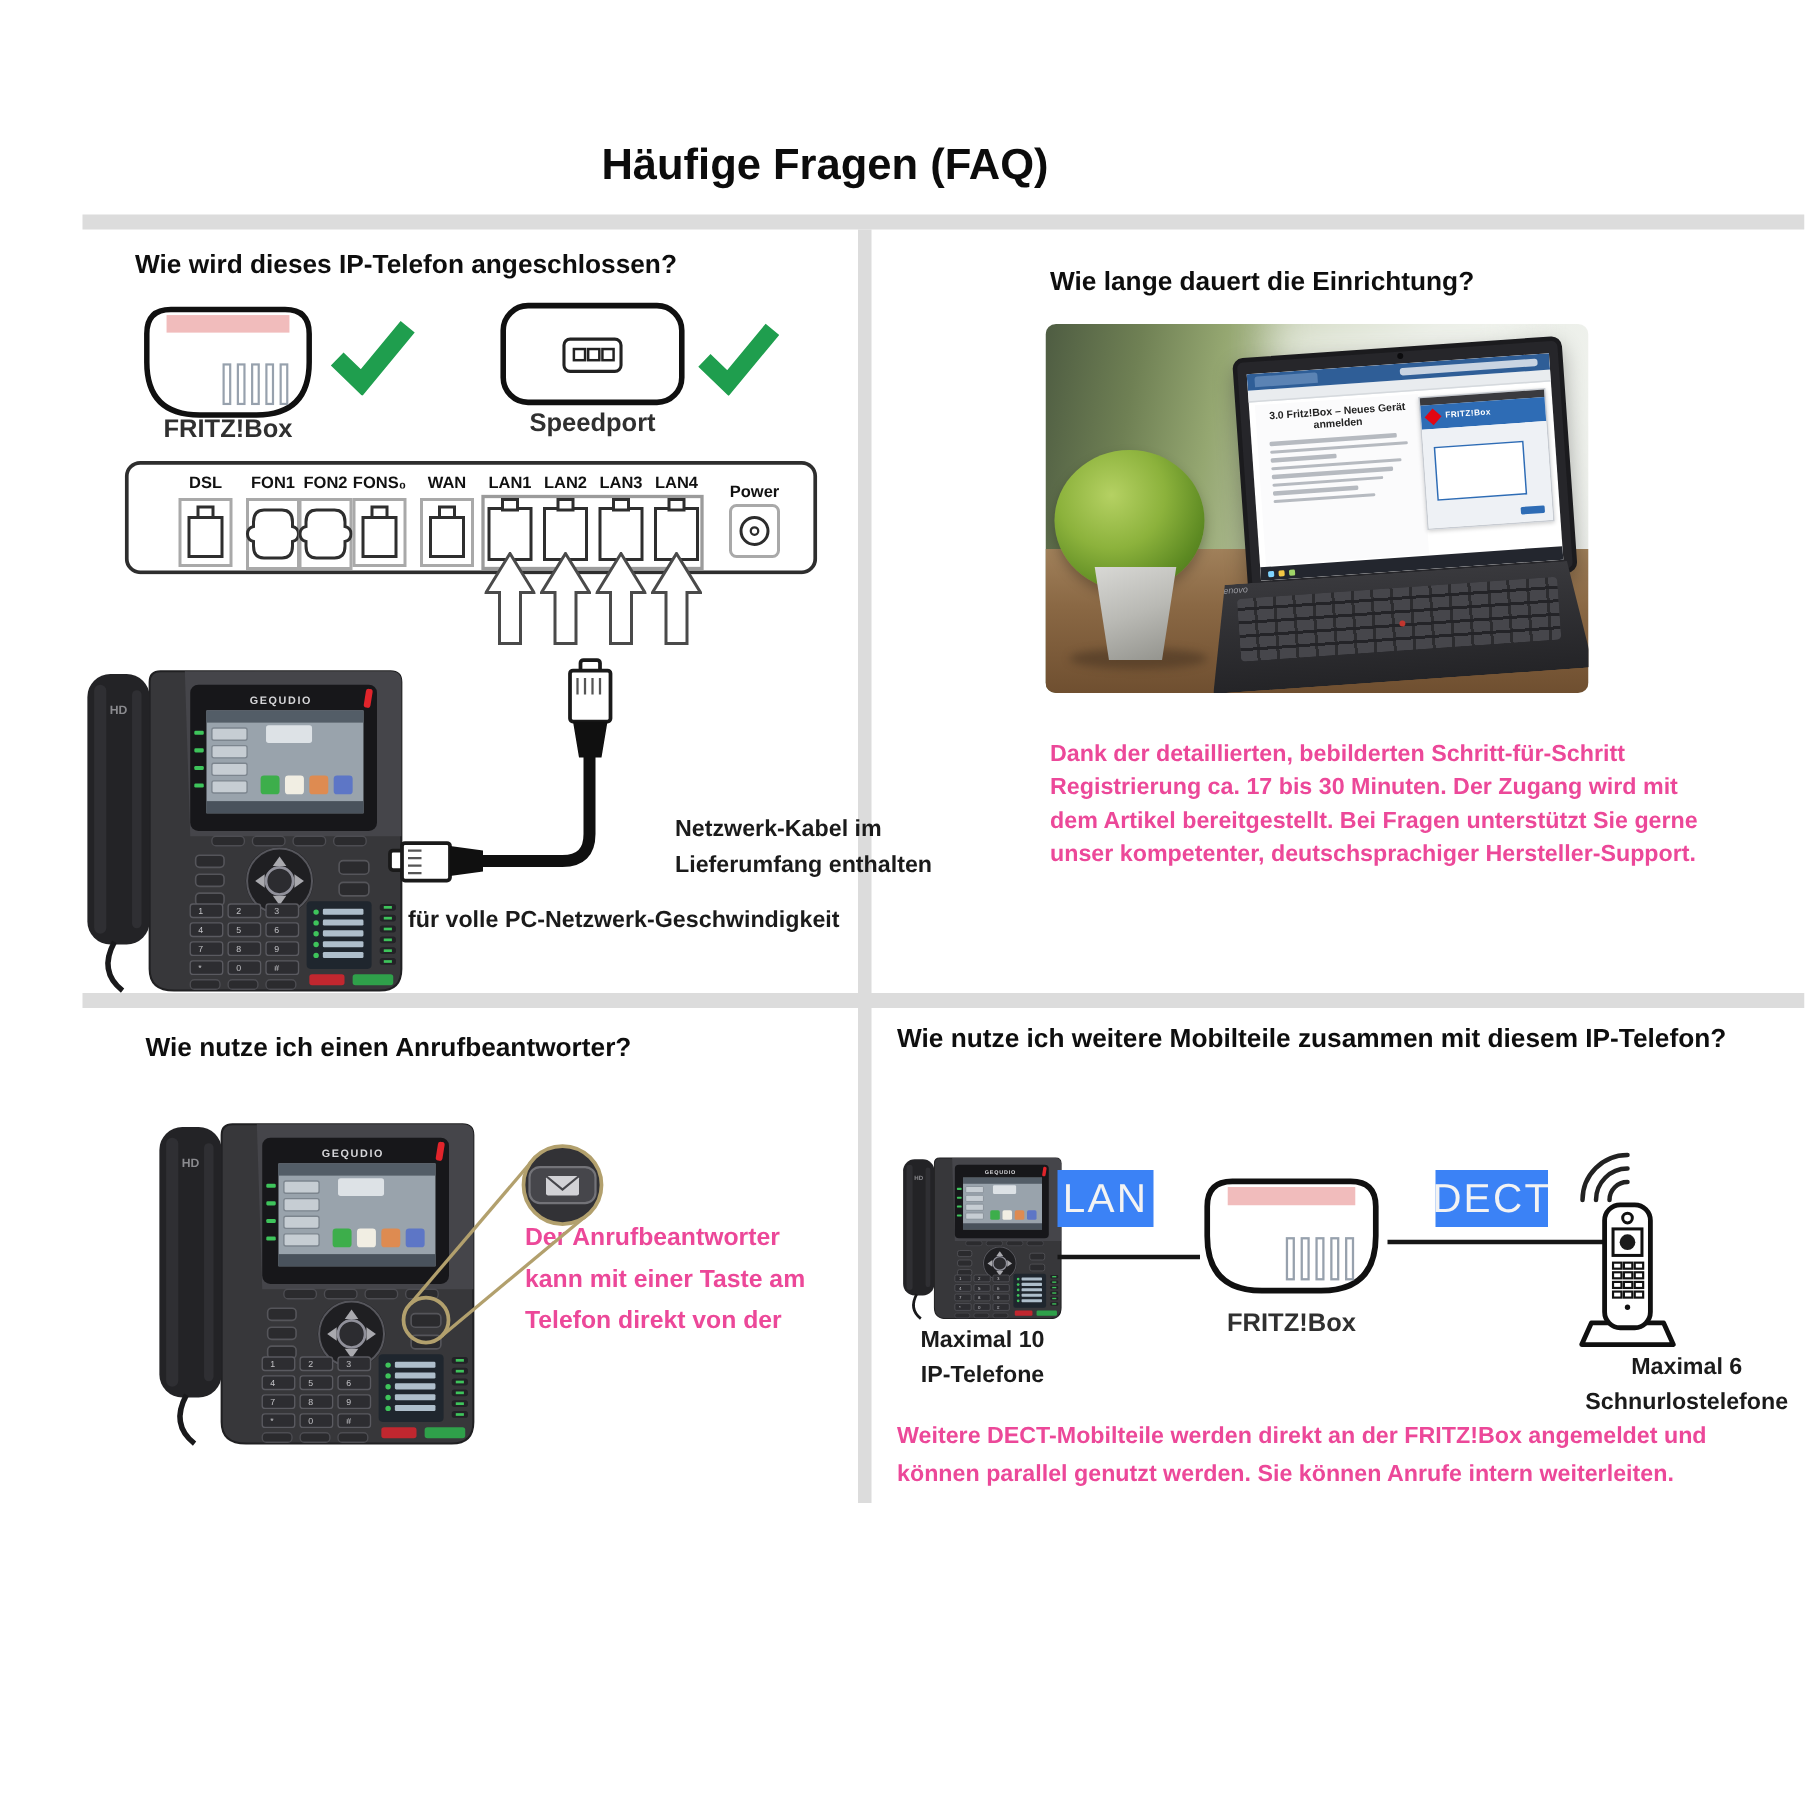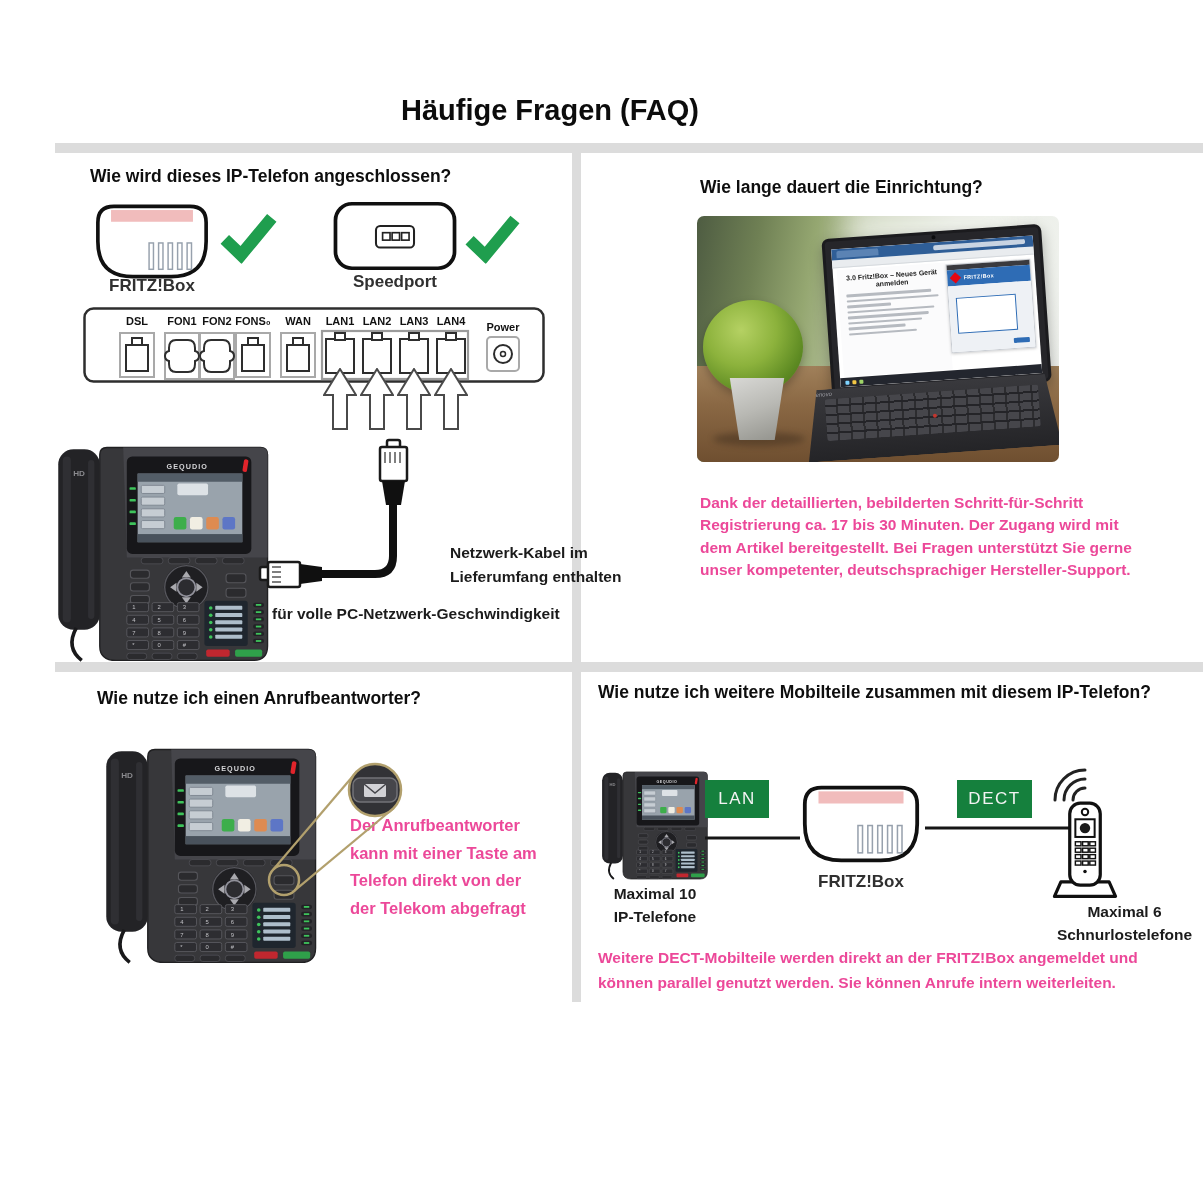--- a/index.html
+++ b/index.html
@@ -10,22 +10,22 @@
   .divider{position:absolute;background:#dcdcdc;}
   .page-title{position:absolute;left:0;top:94px;width:1100px;text-align:center;
       font-size:29px;font-weight:800;color:#0c0c0c;}
   .qhead{position:absolute;font-size:17.5px;font-weight:700;color:#0e0e0e;}
   .plabel{position:absolute;text-align:center;font-size:17px;font-weight:700;color:#303030;}
   .note{position:absolute;font-size:15.5px;font-weight:700;line-height:24px;color:#1b1b1b;}
   .note span,.body-text span,.maxlabel span{display:block;}
   .body-text{position:absolute;font-size:15.5px;font-weight:600;line-height:22.4px;color:#ec4899;}
   .q3body{font-size:16.5px;line-height:27.5px;}
   .maxlabel{position:absolute;text-align:center;font-size:15.5px;font-weight:600;line-height:23px;color:#1b1b1b;}
-  .tag{position:absolute;background:#15803d;color:#f3f3f3;display:flex;align-items:center;
-      justify-content:center;font-size:17px;font-weight:400;letter-spacing:1.5px;}
+  .tag{position:absolute;background:#3b82f6;color:#f3f3f3;display:flex;align-items:center;
+      justify-content:center;font-size:27px;font-weight:400;letter-spacing:1.5px;}
   
   .portlbl{font-size:11px;font-weight:700;fill:#111;}
   .jack-outer{fill:#fff;stroke:#a9a9a9;stroke-width:2;}
   .jack-inner{fill:#fff;stroke:#2e2e2e;stroke-width:2;}
   .plug{fill:#fff;stroke:#1a1a1a;stroke-width:2.5;}
   .cable{fill:none;stroke:#101010;stroke-width:8;}
   .dline{stroke:#161616;stroke-width:3;}
   .wave{fill:none;stroke:#222;stroke-width:3;stroke-linecap:round;}
   
   .photo{position:absolute;left:697px;top:216px;width:362px;height:246px;border-radius:7px;
@@ -454,21 +454,20 @@
   <g>
     <rect x="124" y="42" width="22" height="13" rx="1.5" fill="#d2d2d6"></rect>
     <path d="M124 42 L135 51 L146 42" stroke="#46464b" stroke-width="1.5" fill="none"></path>
   </g>
 </svg>
 
 <div class="body-text q3body" style="left:350px;top:812px;">
   <span>Der Anrufbeantworter</span>
   <span>kann mit einer Taste am</span>
   <span>Telefon direkt von der</span>
-  <span>der Telekom abgefragt</span>
 </div>
 
 <div class="qhead" style="left:598px;top:682px;">Wie nutze ich weitere Mobilteile zusammen mit diesem IP-Telefon?</div>
 
 <svg class="abs" style="left:593px;top:760px;" width="118" height="121" viewBox="0 0 260 266">
   <use href="#sym-phone" width="260" height="266"></use>
 </svg>
 <div class="maxlabel" style="left:585px;top:882px;width:140px;">
   <span>Maximal 10</span>
   <span>IP-Telefone</span>

